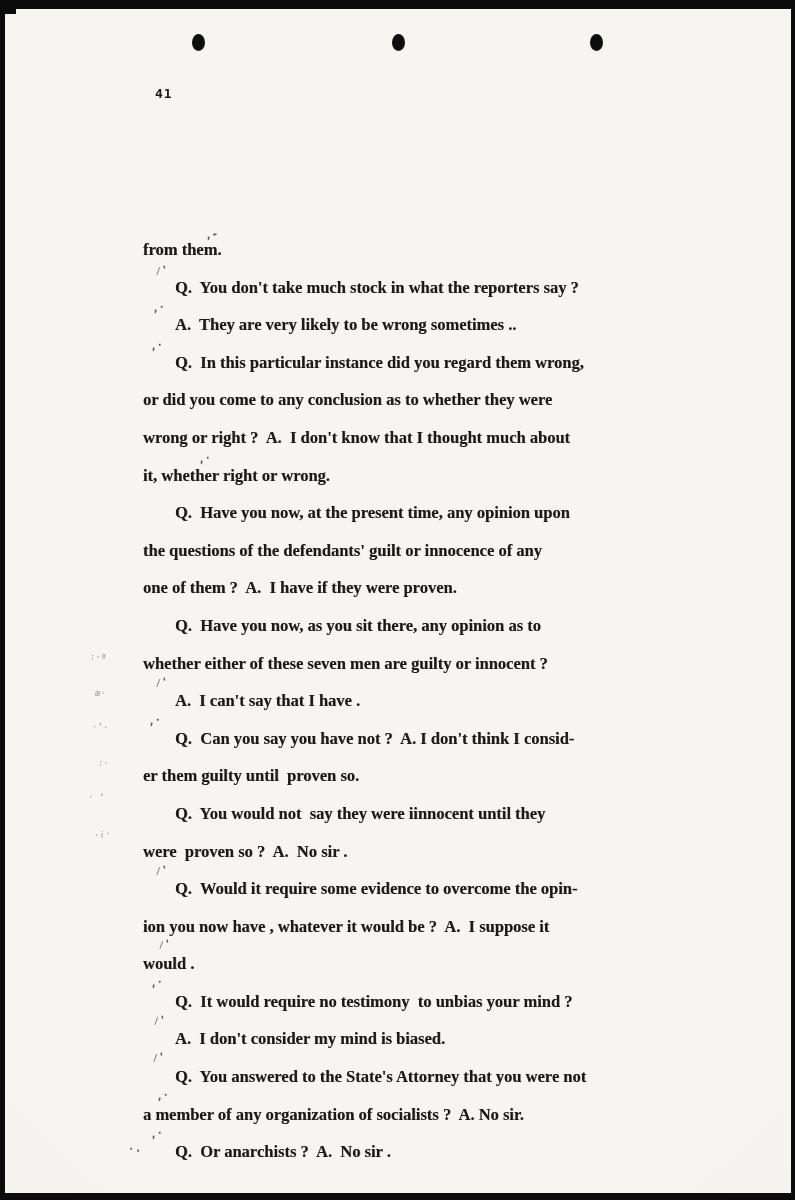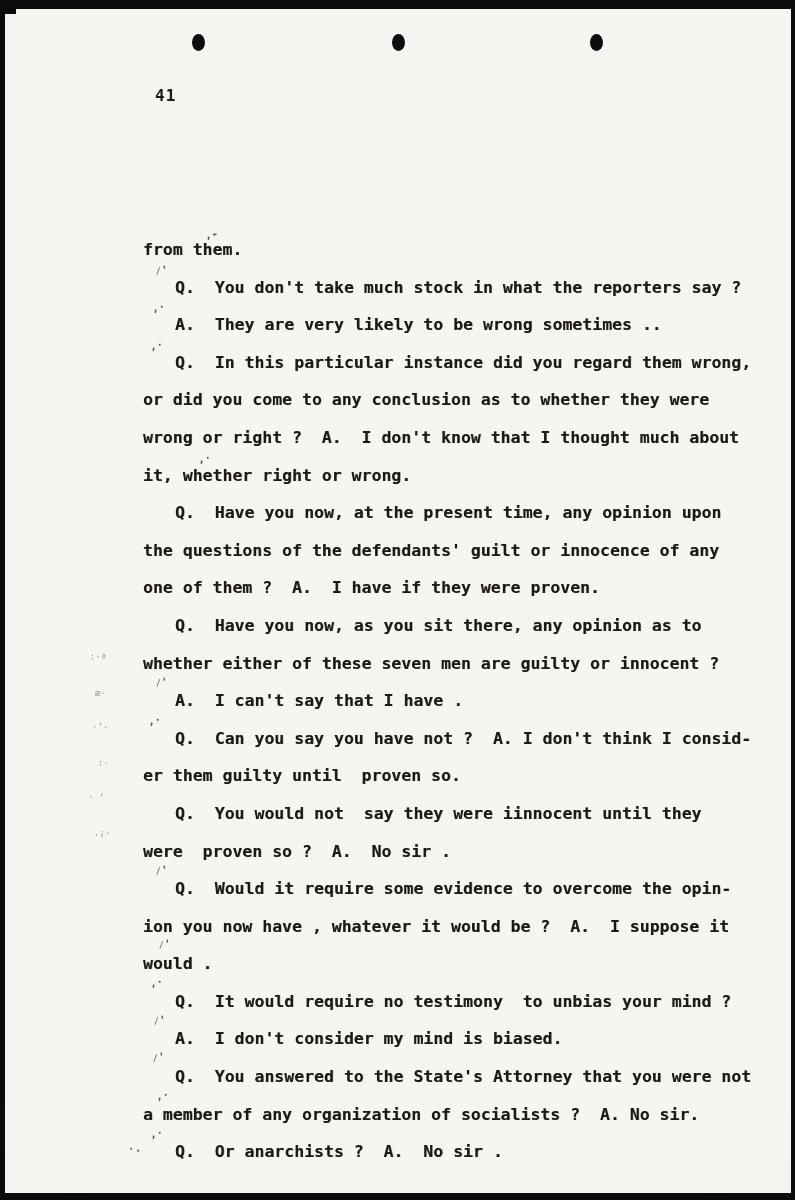--- a/index.html
+++ b/index.html
@@ -27,38 +27,38 @@
   .punch-dot {
     position: absolute;
     width: 13px; height: 17px;
     background: #0d0d0d;
     border-radius: 50%;
   }
 
   .page-number {
     position: absolute;
     left: 155px; top: 86px;
-    font-size: 16px;
+    font-size: 13px;
     font-weight: bold;
     color: #1c1916;
     letter-spacing: 1px;
   }
 
   .transcript {
     position: absolute;
     left: 143px; top: 231px;
     width: 625px;
     font-size: 16.5px;
     line-height: 37.6px;
     font-weight: bold;
     color: #1c1916;
     white-space: pre;
     text-shadow: 0.4px 0.4px 0.5px rgba(30,25,20,0.45);
   }
-  .transcript .line { height: 37.6px; }
+  .transcript .line { height: 37.6px; font-family: Liberation Serif, serif; }
   .transcript .line.indent { padding-left: 32px; }
 
   .ink-mark {
     position: absolute;
     font-size: 11px;
     font-weight: bold;
     color: #2a2520;
     opacity: 0.75;
     transform: rotate(-8deg);
     white-space: pre;

